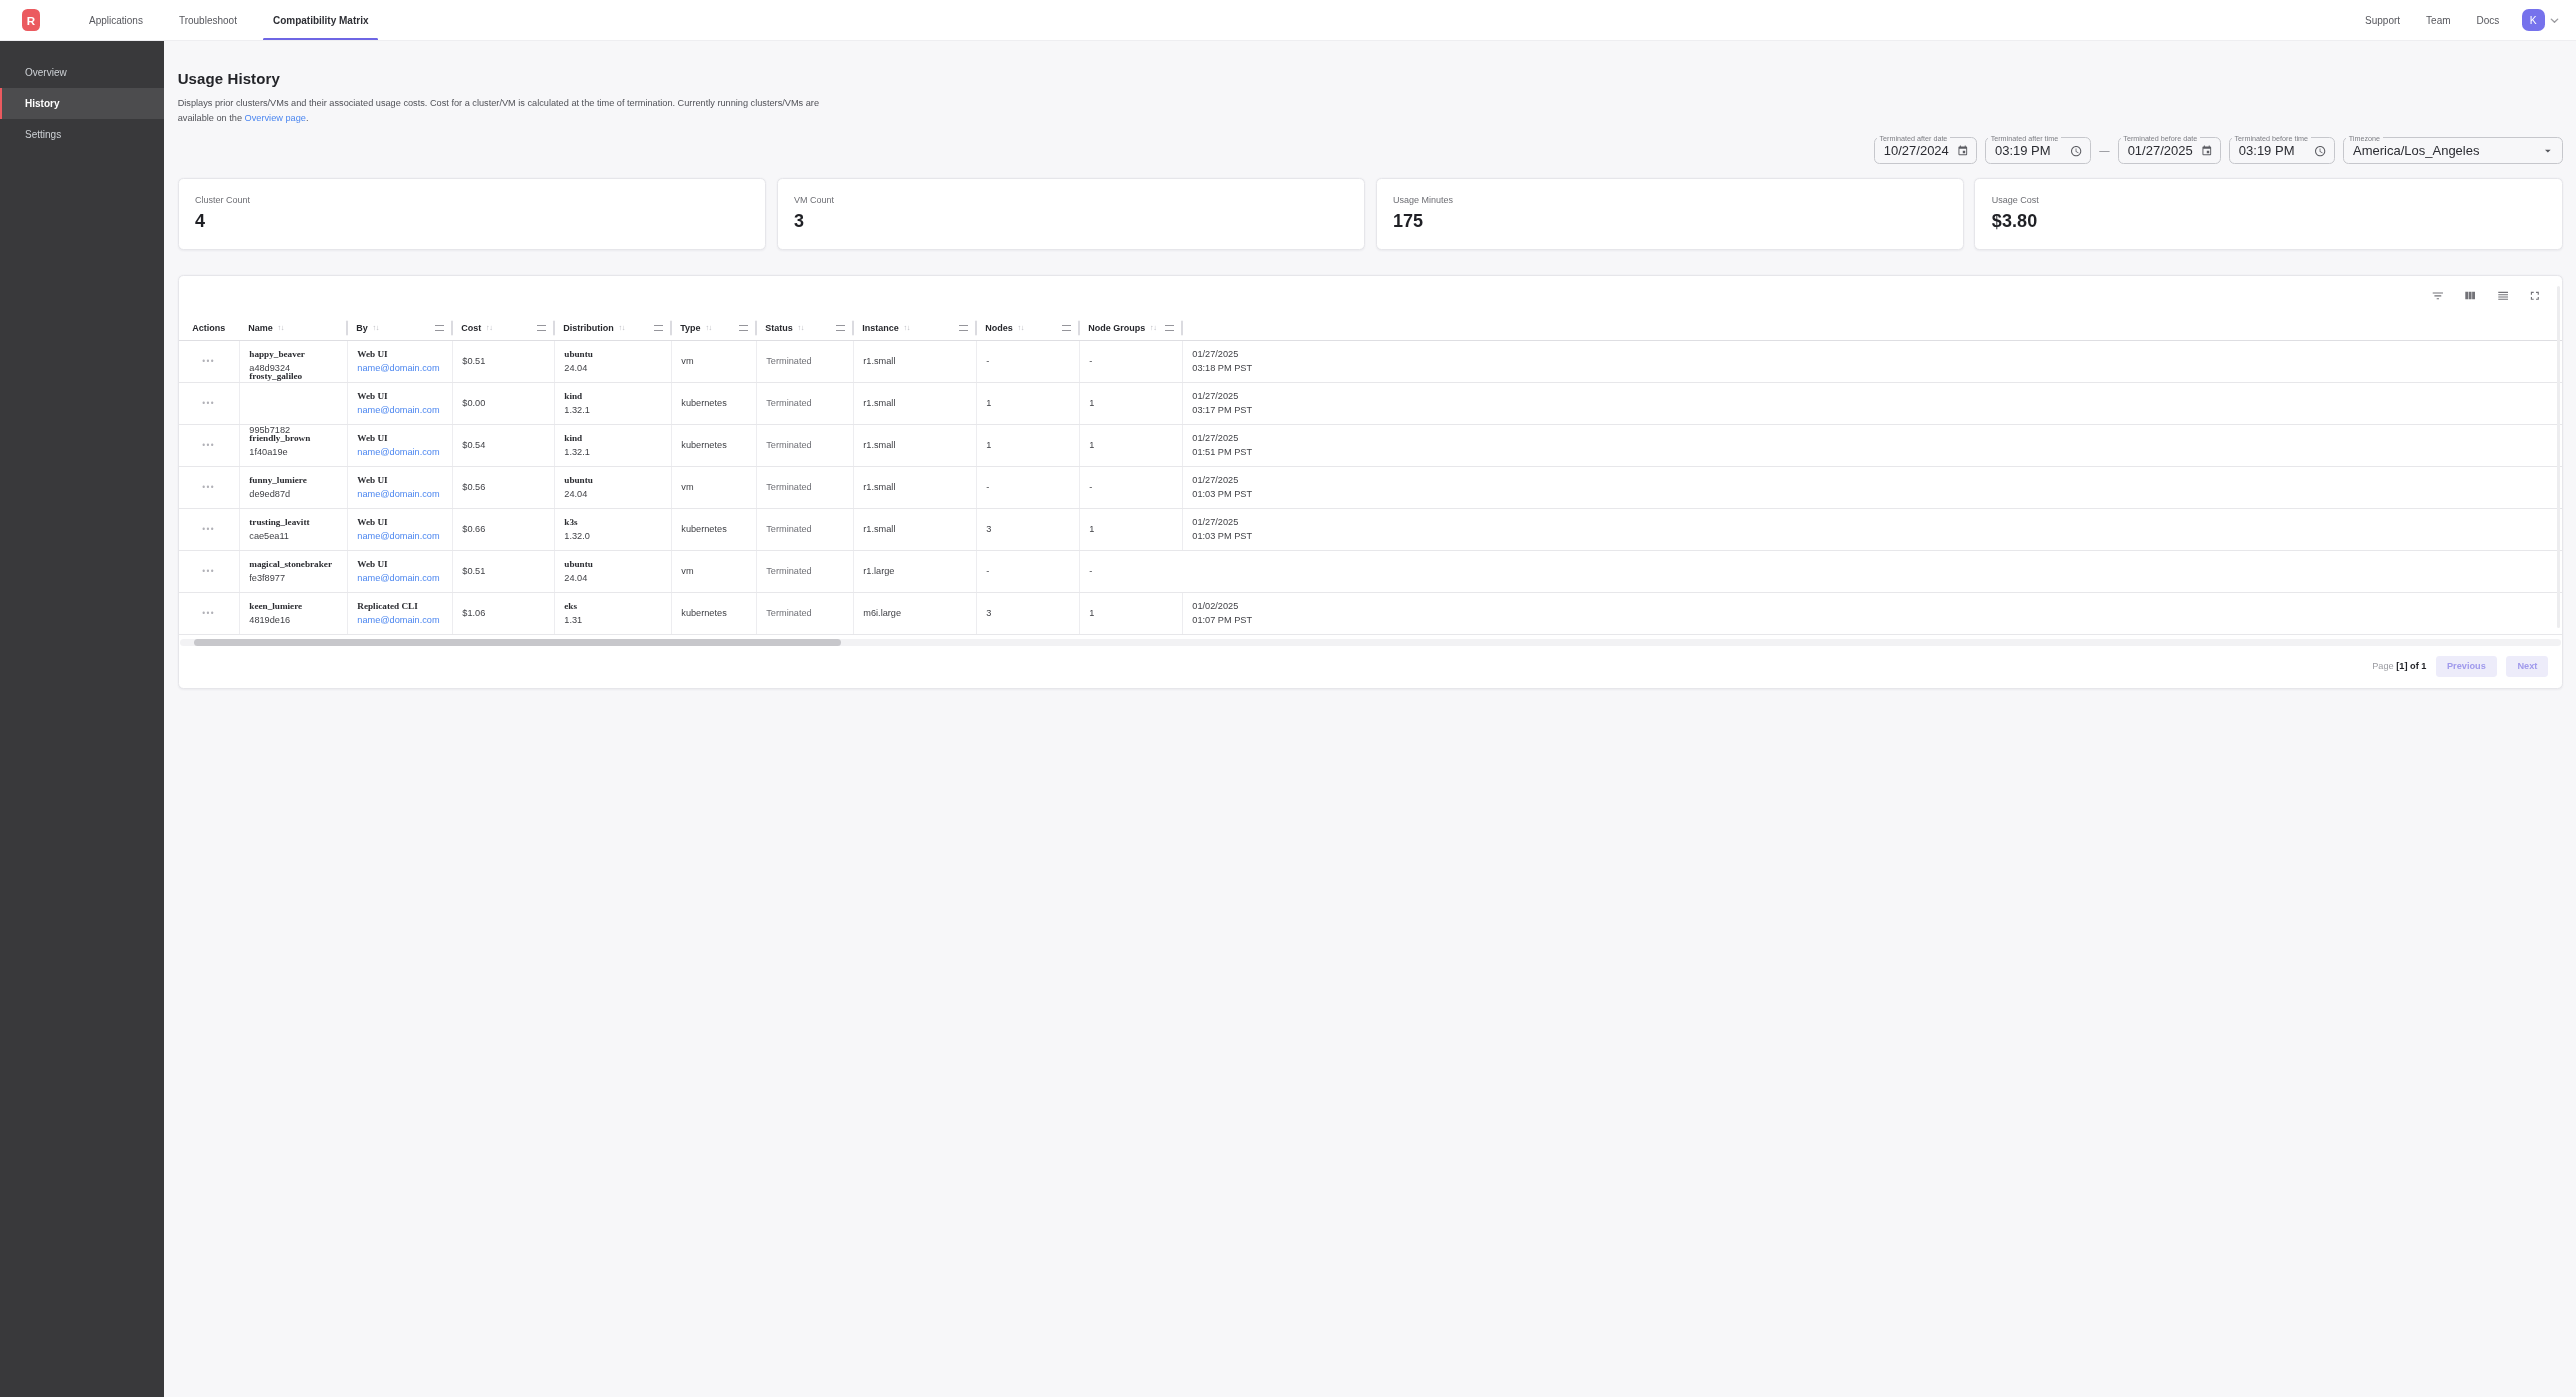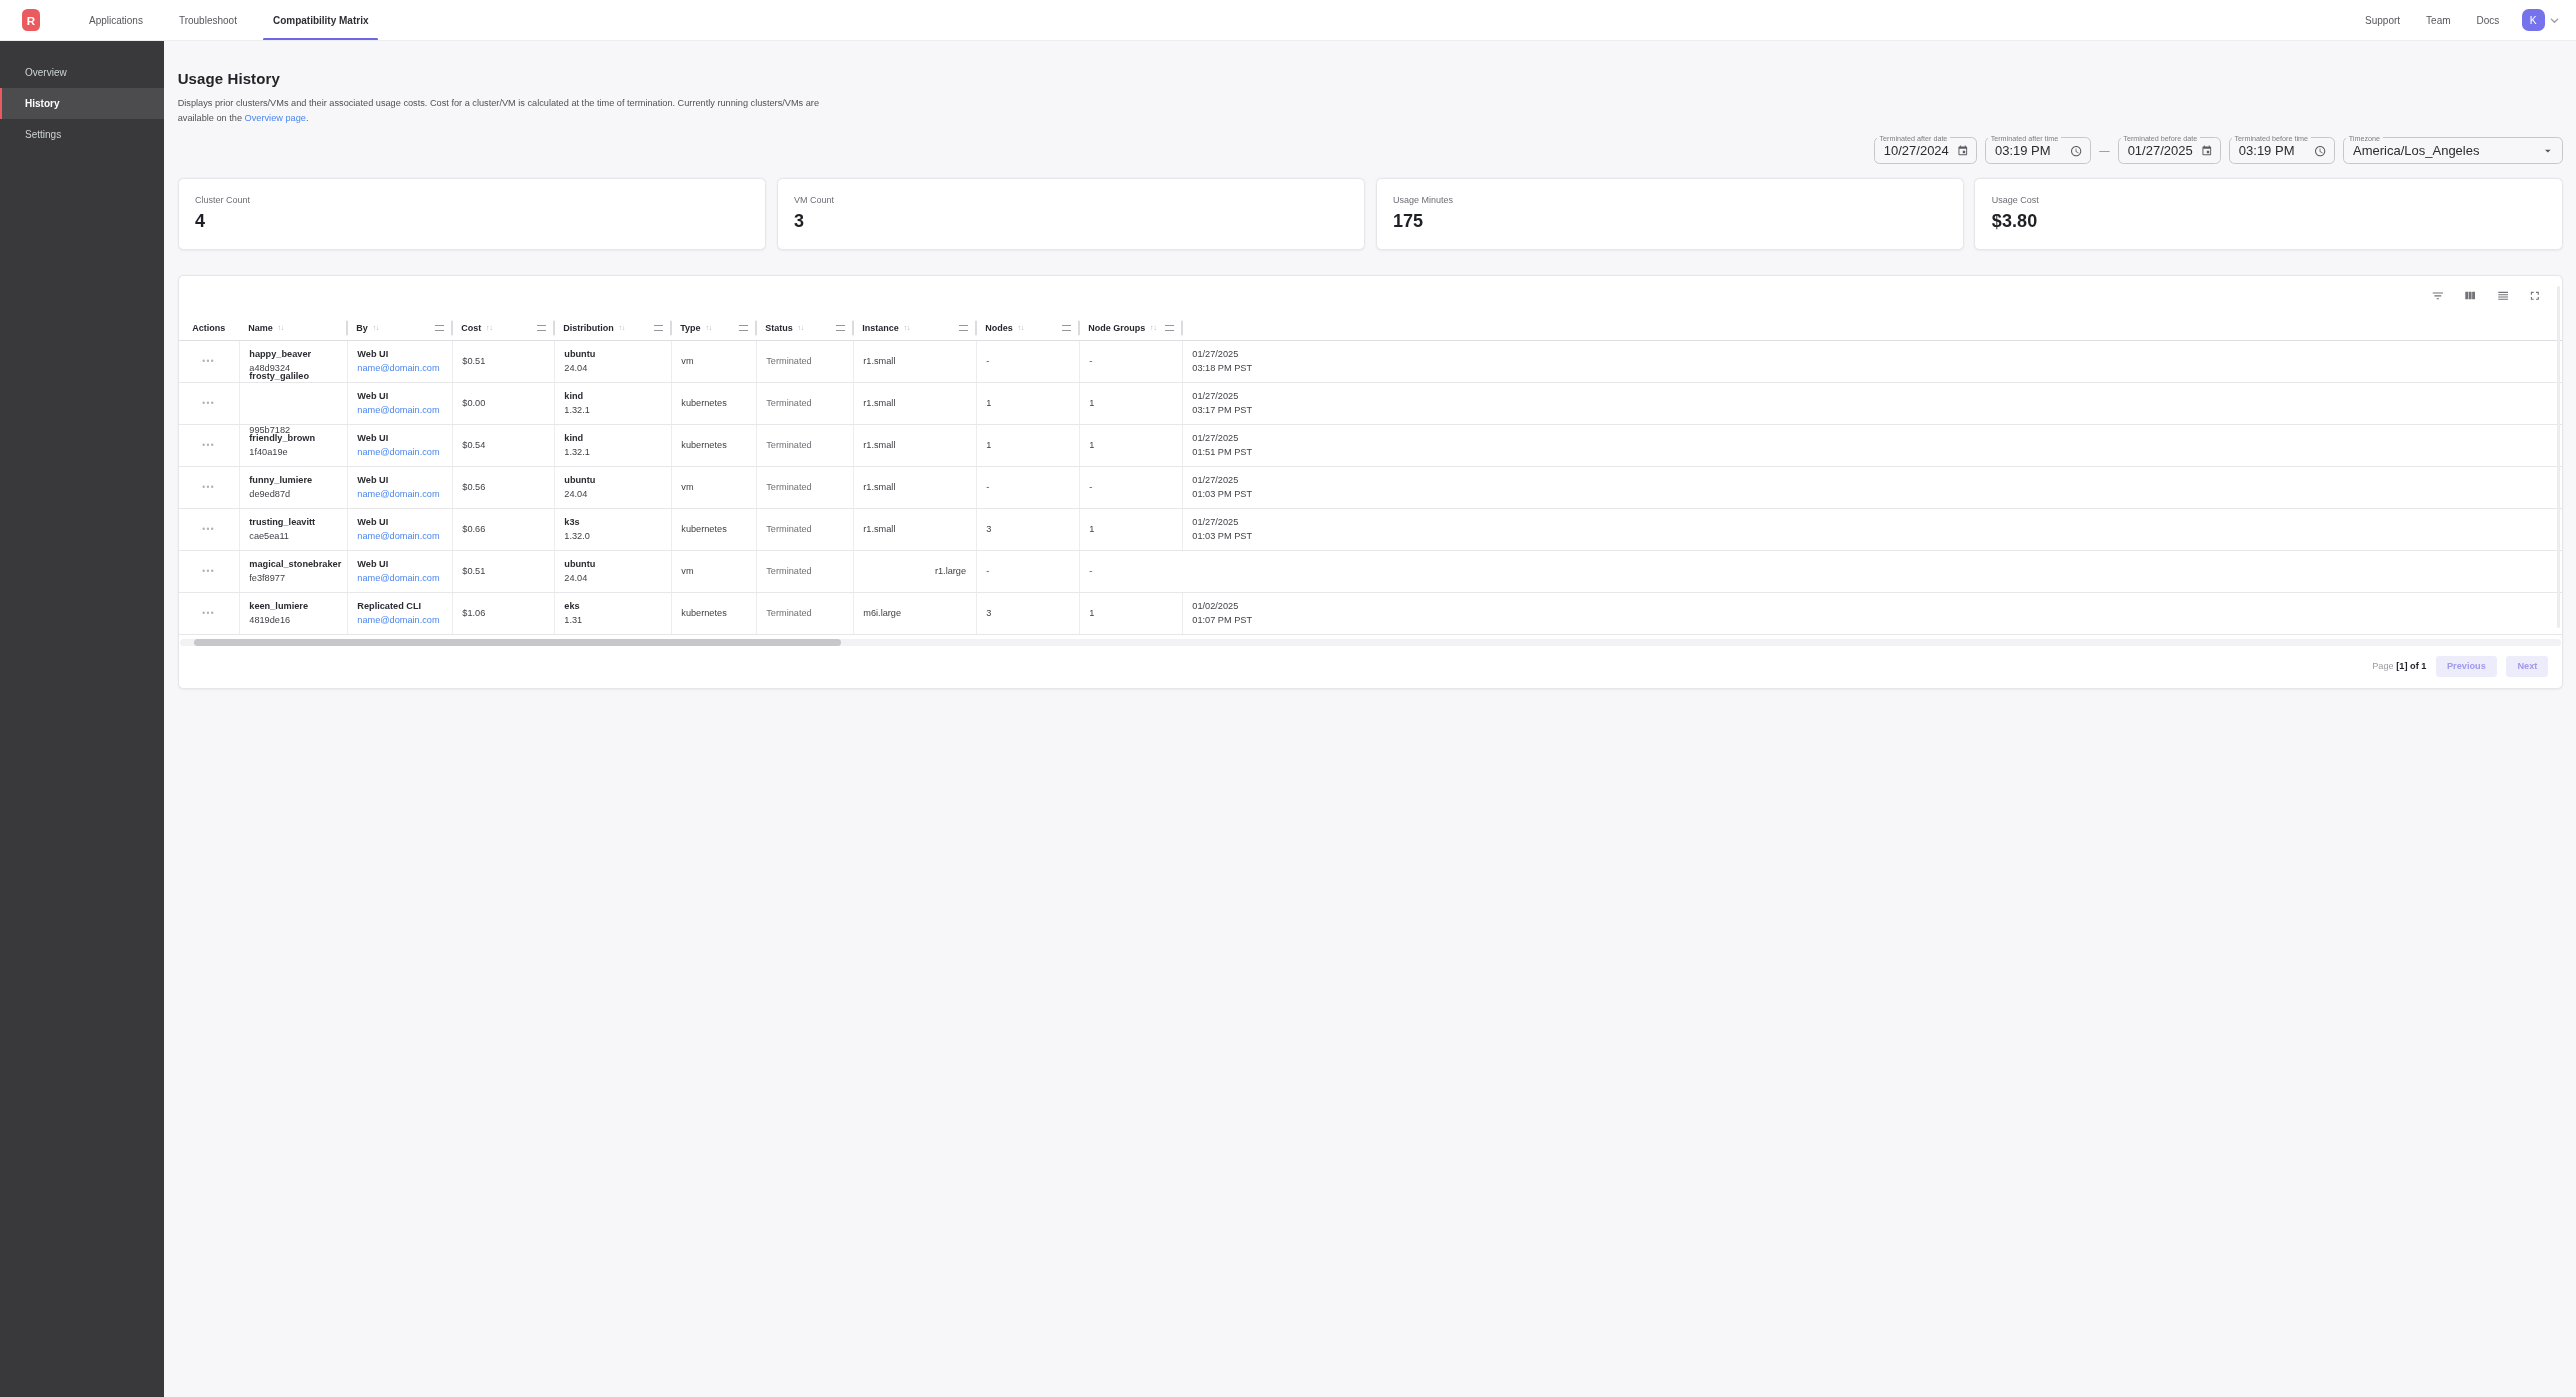--- a/index.html
+++ b/index.html
@@ -80,21 +80,21 @@
   .th-menu { margin-left:auto; margin-right:7.5px; width:9px; height:5.5px;
              border-top:1.4px solid #95959b; border-bottom:1.4px solid #95959b; cursor:pointer; }
   .th-sep { position:absolute; right:-1.4px; top:50%; transform:translateY(-50%);
             width:2.1px; height:15px; border-radius:1.4px; background:#dbdbe0; cursor:col-resize; }
 
   .grid-row { display:flex; height:42px; border-bottom:0.7px solid #e7e7ea; background:#fff; }
   .td { display:flex; flex-direction:column; justify-content:center; gap:3.4px; padding:0 9.6px;
         min-width:0; }
   .td + .td { border-left:0.7px solid #ededf0; }
   .td.center { flex-direction:row; align-items:center; justify-content:center; padding:0; }
-  .td .primary { font-size:9.2px; font-weight:700; color:#2b2c31; white-space:nowrap; }
+  .td .primary { font-size:9.2px; font-weight:700; color:#2b2c31; white-space:nowrap;font-family:Liberation Serif, serif; }
   .td .secondary { font-size:9.2px; color:#3e3f44; white-space:nowrap; }
   .td .cell-link { font-size:9.2px; color:var(--link); cursor:pointer; white-space:nowrap; }
   .td .single { font-size:9.2px; color:#3e3f44; }
   .td .status { font-size:9.2px; color:#6f7076; }
   .dots { font-size:8.2px; letter-spacing:1.4px; color:#b1b1b7; cursor:pointer; }
 
   .hscroll-track { position:relative; margin:4.8px 1.4px 0; height:6.8px; border-radius:4.1px; background:#f2f2f4; }
   .hscroll-thumb { position:absolute; top:0; bottom:0; left:13.7px; width:647px; border-radius:4.1px;
                    background:#c7c7cb; cursor:grab; }
 
@@ -502,21 +502,21 @@
           <div class="td" style="width: 117px;">
             <div class="primary">ubuntu</div>
             <div class="secondary">24.04</div>
           </div>
           <div class="td" style="width: 85px;">
             <div class="single">vm</div>
           </div>
           <div class="td" style="width: 97px;">
             <div class="status">Terminated</div>
           </div>
-          <div class="td" style="width: 123px; align-items: flex-end;">
+          <div class="td" style="width: 123px;">
             <div class="single">r1.large</div>
           </div>
           <div class="td" style="width: 103px;">
             <div class="single">-</div>
           </div>
           <div class="td" style="width: 103px;">
             <div class="single">-</div>
           </div>
         </div>
         <div class="grid-row">

